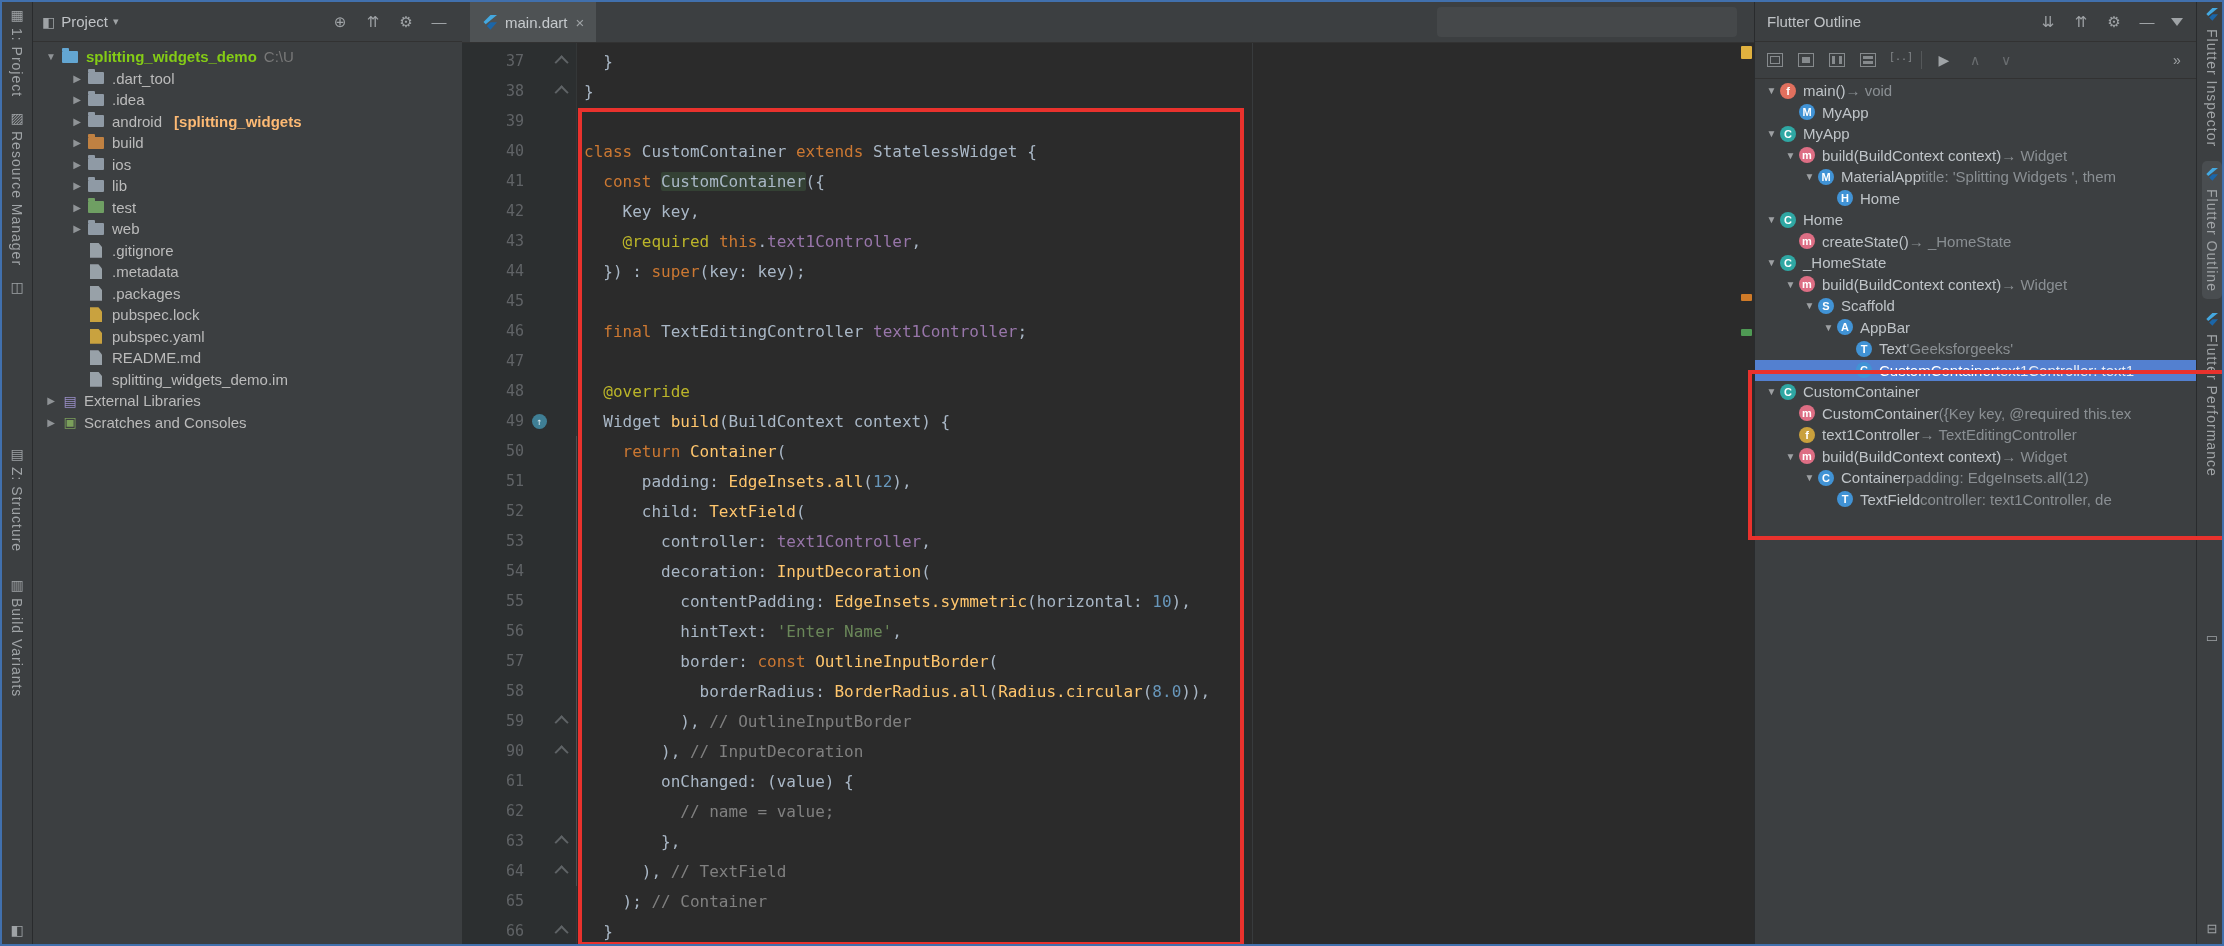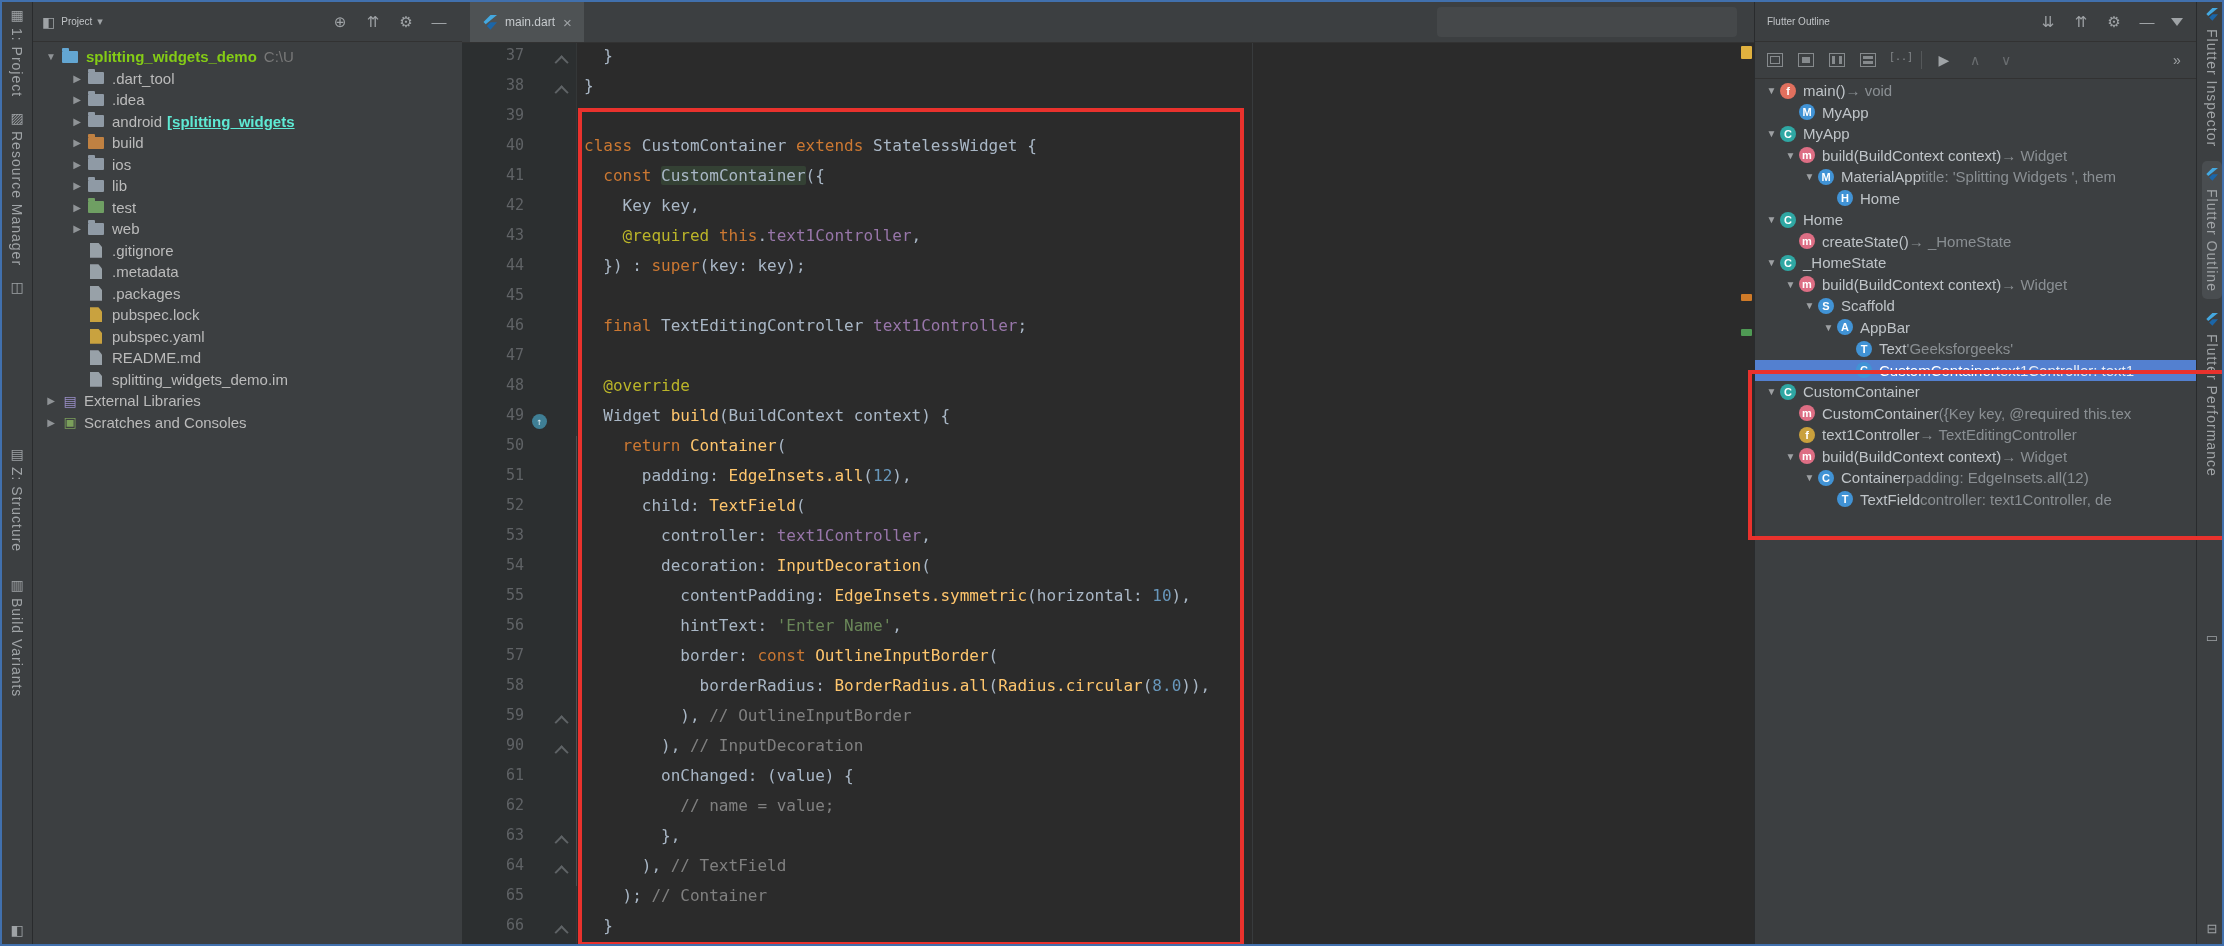--- a/index.html
+++ b/index.html
@@ -14,21 +14,21 @@
   .stripbtn{display:flex;flex-direction:column;align-items:center;gap:6px;cursor:pointer;}
   .sicon{color:#9fa3a6;font-size:14px;line-height:14px;}
   .vtext{writing-mode:vertical-rl;font-size:14px;color:#a0a4a7;letter-spacing:1px;white-space:nowrap;}
   .stripbtn.active{background:#494d50;border-radius:5px;padding:7px 2px;}
   .corner-icon{position:absolute;bottom:6px;left:0;width:100%;text-align:center;color:#9fa3a6;font-size:13px;}
   .bi-mid{position:absolute;top:628px;left:0;width:100%;text-align:center;color:#9fa3a6;font-size:13px;}
   .bi-bot{position:absolute;bottom:8px;left:0;width:100%;text-align:center;color:#9fa3a6;font-size:13px;}
   .flicon{display:inline-flex;width:15px;height:15px;}
   
   .phead{height:40px;background:#3c3f41;border-bottom:1px solid #323232;display:flex;align-items:center;padding:0 10px;box-sizing:border-box;}
-  .ptitle{color:#c0c3c6;font-size:10px;margin-left:6px;}
+  .ptitle{color:#c0c3c6;font-size:15px;margin-left:6px;}
   .chev{color:#9fa3a6;font-size:11px;margin-left:5px;}
   .viewicon{color:#9fa3a6;font-size:14px;}
   .spacer{flex:1;}
   .hicons{display:flex;align-items:center;gap:15px;margin-right:4px;}
   .hicon{width:18px;text-align:center;color:#9fa3a6;font-size:15px;cursor:pointer;}
   .funnel{width:0;height:0;border-left:6px solid transparent;border-right:6px solid transparent;border-top:8px solid #9fa3a6;}
   
   .project-panel{left:30px;width:430px;background:#3c3f41;}
   .ptree{position:absolute;top:41px;left:0;right:0;bottom:0;overflow:hidden;padding-top:3px;}
   .prow{height:21.5px;display:flex;align-items:center;white-space:nowrap;font-size:15px;color:#bbbbbb;cursor:pointer;}
@@ -39,31 +39,31 @@
   .fi.f-build{background:#c08142;}
   .fi.f-test{background:#6f9f63;}
   .fic{width:12px;height:15px;margin:0 10px 0 4px;flex:none;background:#98a1a8;clip-path:polygon(0 0,70% 0,100% 28%,100% 100%,0 100%);}
   .fic.pub{background:#c9a23f;}
   .gicon{width:16px;margin:0 6px 0 2px;text-align:center;font-size:14px;flex:none;}
   .g-lib{color:#9b8fc9;}
   .g-scr{color:#7ba05b;}
   .bold{font-weight:bold;}
   .rootlbl{color:#84cc16;}
   .pathsuffix{color:#787878;margin-left:7px;}
-  .extralbl{color:#5eead4;font-weight:bold;margin-left:5px;text-decoration:underline;}
+  .extralbl{color:#fdba74;font-weight:bold;margin-left:12px;}
   
   .editor{left:460px;width:1292px;background:#2b2b2b;}
   .tabbar{position:relative;height:40px;background:#3c3f41;border-bottom:1px solid #323232;display:flex;align-items:stretch;}
   .tab{display:flex;align-items:center;gap:8px;padding:0 12px;background:#4e5254;margin-left:8px;cursor:pointer;}
-  .tablabel{color:#c6cacd;font-size:12px;}
+  .tablabel{color:#c6cacd;font-size:15px;}
   .tclose{color:#9fa3a6;font-size:15px;cursor:pointer;}
   .tabshade{position:absolute;left:975px;top:5px;width:300px;height:30px;background:#45484a;border-radius:4px;}
   .gutterbg{position:absolute;top:41px;bottom:0;left:0;width:114px;background:#2c2f30;border-right:1px solid #343738;}
   .code{position:absolute;top:41px;left:0;right:15px;bottom:0;overflow:hidden;padding-top:3px;}
-  .line{display:flex;height:30px;font-family:"DejaVu Sans Mono",monospace;font-size:16px;position:relative;z-index:2;}
+  .line{display:flex;height:30px;align-items:center;font-family:"DejaVu Sans Mono",monospace;font-size:16px;position:relative;z-index:2;}
   .ln{width:62px;text-align:right;color:#606366;font-size:15px;flex:none;padding-right:4px;}
   .gi{width:22px;flex:none;display:flex;justify-content:center;align-items:center;}
   .ovr{width:15px;height:15px;border-radius:50%;background:#3f7f95;color:#d9eaf0;font-size:10px;line-height:15px;text-align:center;cursor:pointer;}
   .foldslot{width:26px;flex:none;display:flex;justify-content:center;align-items:center;}
   .fm{width:8px;height:8px;border-left:2px solid #5f6366;border-top:2px solid #5f6366;cursor:pointer;}
   .fm.up{transform:rotate(45deg) translateY(2px);}
   .src{white-space:pre;padding-left:8px;}
   .tk-d{color:#a9b7c6;} .tk-k{color:#cc7832;} .tk-y{color:#ffc66d;} .tk-p{color:#9876aa;}
   .tk-s{color:#6a8759;} .tk-c{color:#808080;} .tk-m{color:#6897bb;} .tk-a{color:#bbb529;}
   .tk-hl{color:#a9b7c6;background:#344134;border-radius:2px;}

